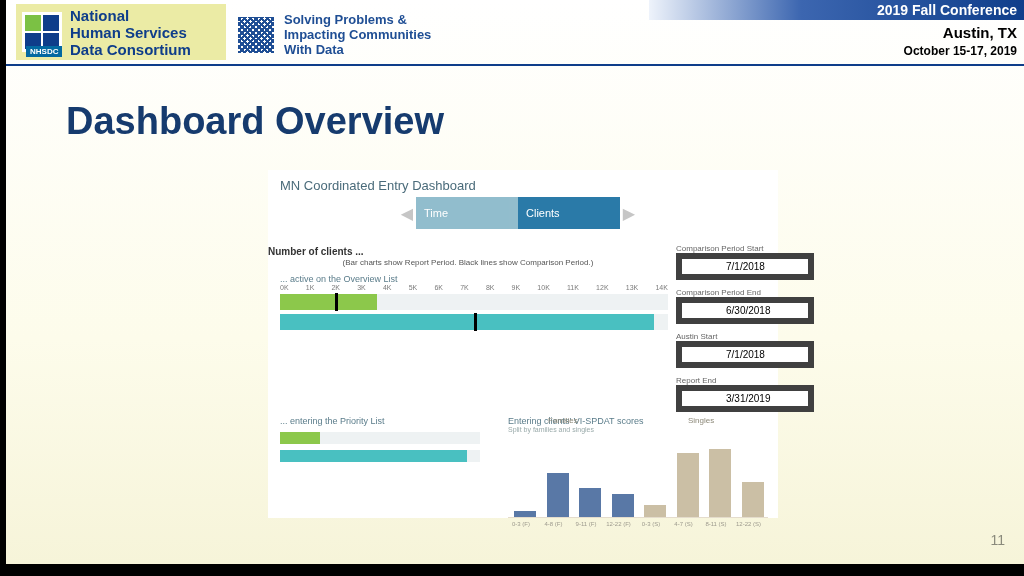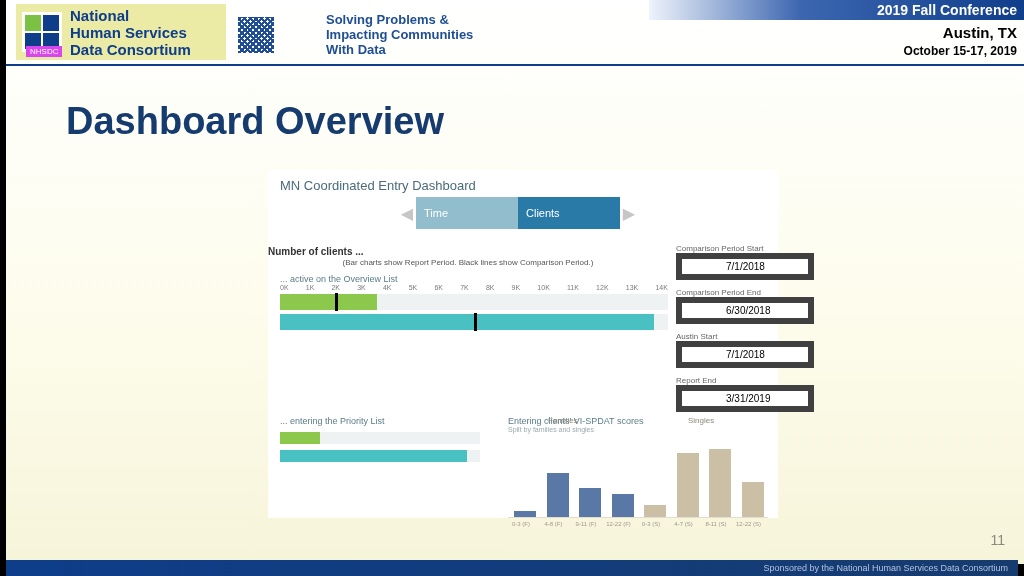--- a/index.html
+++ b/index.html
@@ -4,23 +4,23 @@
 <style>
 html,body{margin:0;padding:0;font-family:Arial,Helvetica,sans-serif;}
 .stage{width:1024px;height:576px;background:#000;position:relative;overflow:hidden;}
 .page{position:absolute;left:6px;top:0;width:1023px;height:564px;background:linear-gradient(to bottom,#fff 0%,#fdfceb 60%,#f6f4d9 100%);}
 
 .topstrip{position:absolute;top:0;left:0;right:0;height:64px;}
 .logo-box{position:absolute;left:10px;top:4px;width:210px;height:56px;background:#ebeba5;display:flex;align-items:center;}
 .logo-sq{width:40px;height:40px;margin-left:6px;margin-right:8px;background:#fff;display:grid;grid-template-columns:1fr 1fr;grid-template-rows:1fr 1fr;gap:2px;padding:3px;box-sizing:border-box;}
 .logo-sq div{background:#0e3d8a;}
 .logo-sq div:first-child{background:#7bc144;}
-.nhsdc-pill{position:absolute;left:10px;bottom:3px;background:#d946ef;color:#fff;font-size:8px;font-weight:normal;padding:1px 4px;}
+.nhsdc-pill{position:absolute;left:10px;bottom:3px;background:#0369a1;color:#fff;font-size:8px;font-weight:bold;padding:1px 4px;}
 .logo-txt{font-weight:bold;color:#0e3d8a;font-size:15px;line-height:17px;}
-.tagline-block{position:absolute;left:232px;top:12px;display:flex;align-items:center;gap:42px;}
+.tagline-block{position:absolute;left:232px;top:12px;display:flex;align-items:center;}
 .tag-icon{width:36px;height:36px;margin-right:10px;background:repeating-linear-gradient(45deg,#1f4e94 0 2px,transparent 2px 4px),repeating-linear-gradient(-45deg,#1f4e94 0 2px,transparent 2px 4px);}
 .tagline{color:#1f4e94;font-size:13px;font-weight:bold;line-height:15px;}
 .conf-bar{position:absolute;right:0;top:0;height:20px;width:380px;background:linear-gradient(to right,#eef3fb 0%,#3c66b0 40%,#0e3d8a 100%);color:#fff;font-weight:bold;font-size:14px;text-align:right;padding-right:12px;line-height:20px;box-sizing:border-box;margin-left:12px;}
 .conf-loc{position:absolute;right:12px;top:24px;font-weight:bold;color:#000;font-size:15px;}
 .conf-date{position:absolute;right:12px;top:44px;color:#000;font-size:12px;font-weight:bold;}
 .rule{position:absolute;left:0;right:0;top:64px;height:2px;background:#0e3d8a;}
 
 .title{position:absolute;left:60px;top:100px;color:#163b6e;font-size:38px;font-weight:bold;}
 .pagenum{position:absolute;right:24px;bottom:16px;color:#8a8a7c;font-size:14px;}
 
@@ -186,14 +186,13 @@
             <div class="col tan" style="left: 201px; height: 67.6667px;"></div>
             <div class="xl" style="left: 197px;">8-11 (S)</div>
             <div class="col tan" style="left: 233.5px; height: 35px;"></div>
             <div class="xl" style="left: 229.5px;">12-22 (S)</div>
           </div>
       </div>
     </div>
 
     <div class="pagenum">11</div>
   </div>
-  <div class="footer">Sponsored by the National Human Services Data Consortium</div>
 </div>
 
 </body></html>

